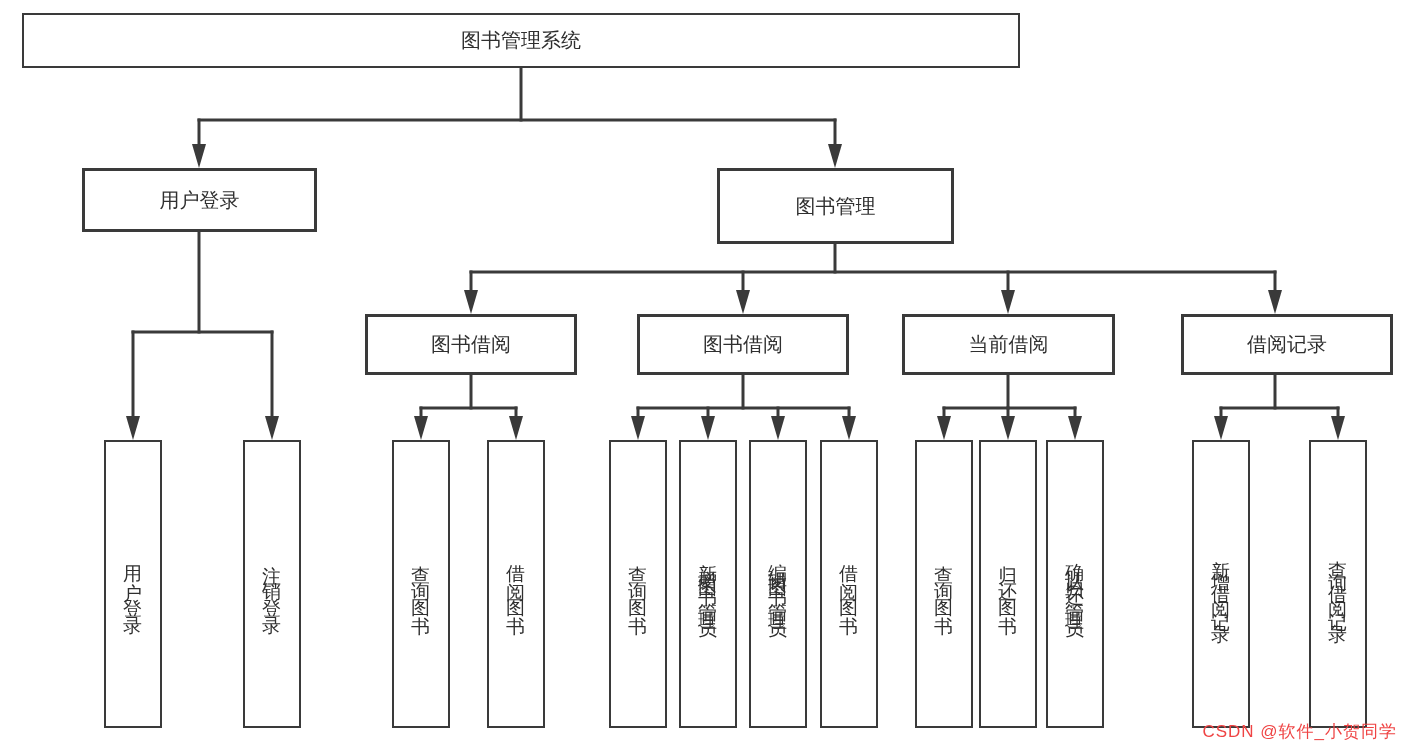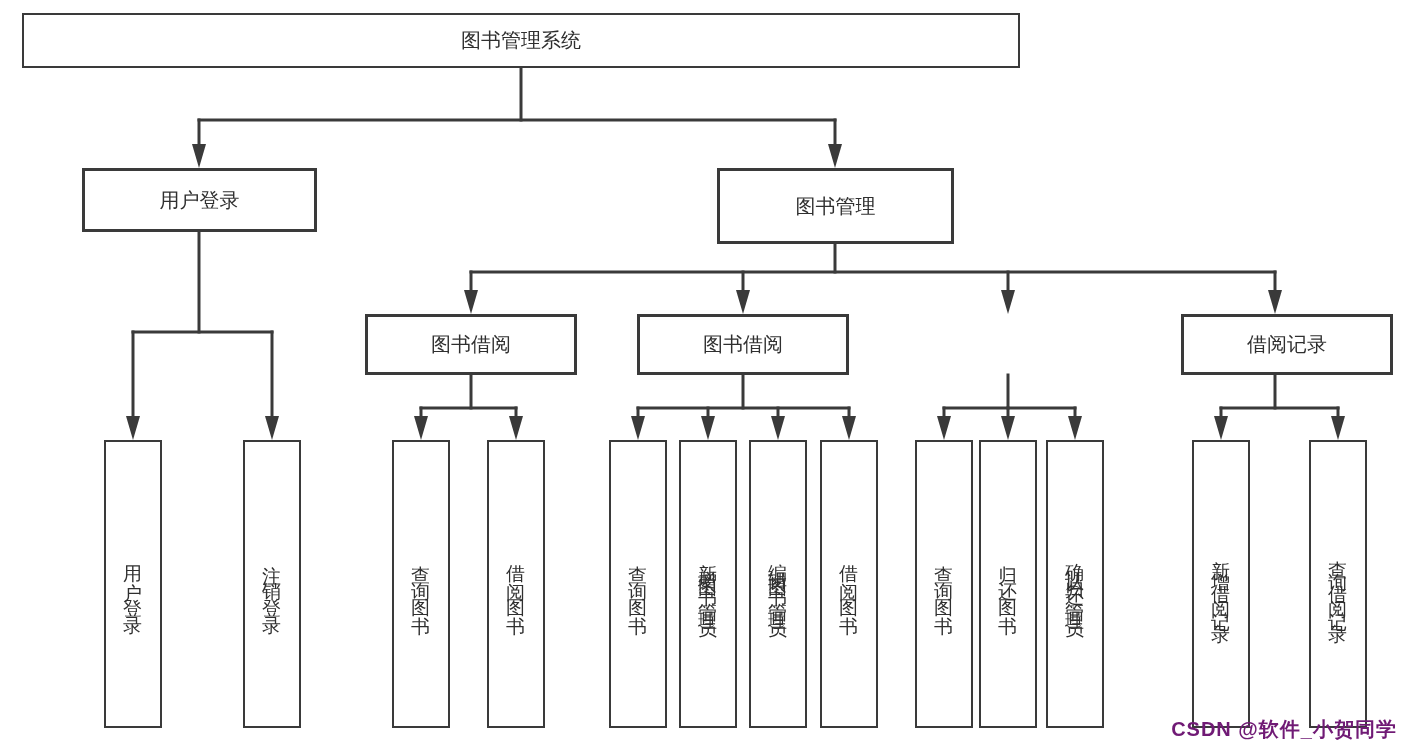--- a/index.html
+++ b/index.html
@@ -40,25 +40,24 @@
   .node.leaf   { border-width: 2px; font-size: 19px; }
   .vlabel {
     writing-mode: vertical-rl;
     line-height: 1;
     white-space: nowrap;
   }
   .watermark {
     position: absolute;
     right: 8px;
     bottom: 4px;
-    font-size: 20px;
-    color: #701a75;
+    font-size: 17px;
+    color: #ef4444;
     letter-spacing: 1px;
     z-index: 3;
-    font-weight: bold;
   }
 </style>
 </head>
 <body>
 
 <div class="canvas">
 
   <svg class="connectors" id="connectors" viewBox="0 0 1405 747" xmlns="http://www.w3.org/2000/svg">
       <line x1="521" y1="68" x2="521" y2="120" stroke="#3a3a3a" stroke-width="3" stroke-linecap="square"></line>
       <line x1="199" y1="120" x2="835" y2="120" stroke="#3a3a3a" stroke-width="3" stroke-linecap="square"></line>
@@ -124,20 +123,23 @@
   <div class="node lvl2" style="left:717px; top:168px; width:237px; height:76px;">
     <span>图书管理</span>
   </div>
 
   <div class="node lvl3" style="left:365px; top:314px; width:212px; height:61px;">
     <span>图书借阅</span>
   </div>
   <div class="node lvl3" style="left:637px; top:314px; width:212px; height:61px;">
     <span>图书借阅</span>
   </div>
+  <div class="node lvl3" style="left:902px; top:314px; width:213px; height:61px;">
+    <span>当前借阅</span>
+  </div>
   <div class="node lvl3" style="left:1169px; top:314px; width:212px; height:61px;margin-left:12px;">
     <span>借阅记录</span>
   </div>
 
   <div class="node leaf" style="left:104px; top:440px; width:58px; height:288px;">
     <span class="vlabel" style="letter-spacing: 17px;">用户登录</span>
   </div>
   <div class="node leaf" style="left:243px; top:440px; width:58px; height:288px;">
     <span class="vlabel" style="letter-spacing: 17px;">注销登录</span>
   </div>

